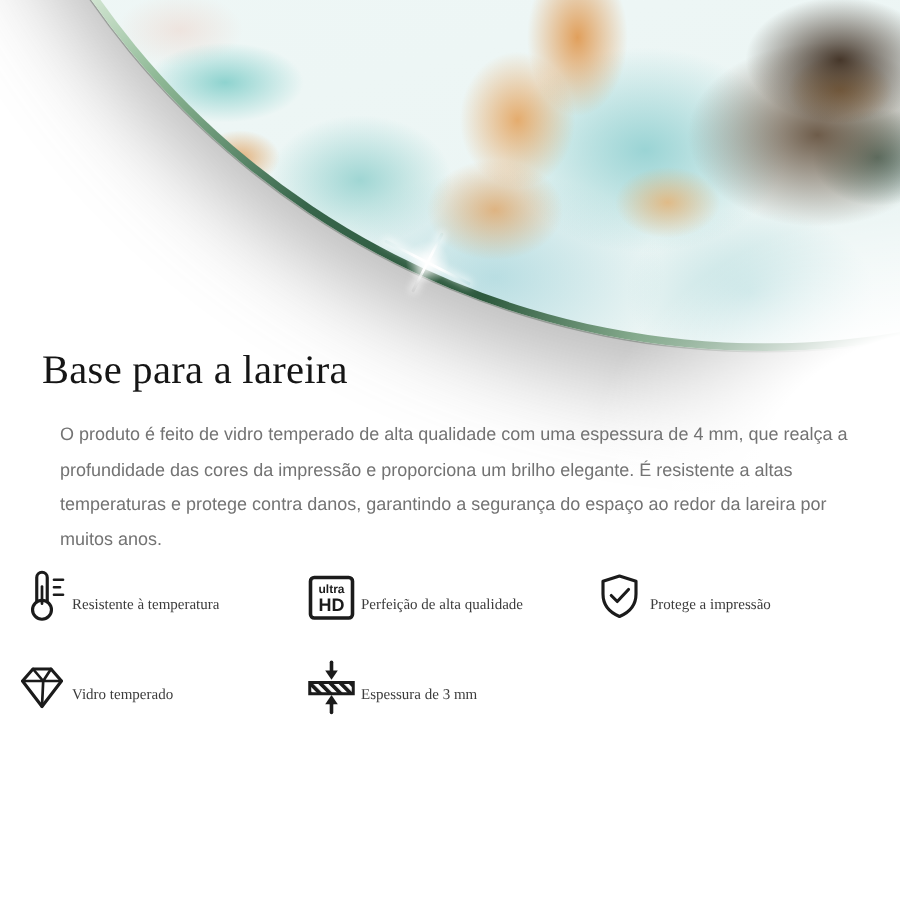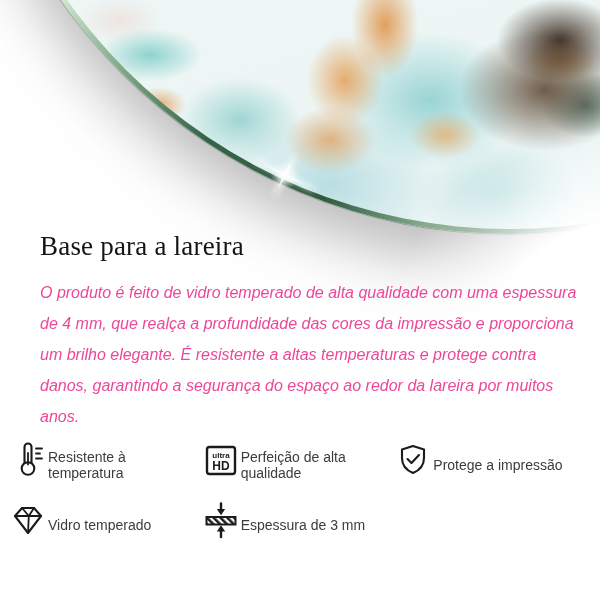--- a/index.html
+++ b/index.html
@@ -65,41 +65,40 @@
   .sparkle::after {
     content:""; position:absolute; left:31px; top:10px; width:2.4px; height:44px; border-radius:2px;
     background:linear-gradient(180deg, rgba(255,255,255,0), rgba(255,255,255,0.95) 35%, #fff 50%, rgba(255,255,255,0.95) 65%, rgba(255,255,255,0));
     box-shadow:0 0 6px 1px rgba(255,255,255,0.85);
   }
 
   
   .content { position:relative; padding-top:230px; }
 
   h1 {
-    margin:0 40px;
+    margin:0 28px;
     font-family:"Liberation Serif","DejaVu Serif",serif;
     font-weight:400; font-size:27px; line-height:1.24;
     color:#151515; letter-spacing:0.2px;
   }
 
   .desc {
     margin:15px 22px 0 40px;
-    font-size:16px; line-height:1.93; color:#ec4899;
+    font-size:12px; line-height:1.93; color:#737373;
     max-width:540px;
-    font-style:italic;
   }
 
   
   .features {
     margin:6px 14px 0 8px;
     display:grid; grid-template-columns:1fr 1fr 1fr; row-gap:18px;
   }
   .feature { display:flex; align-items:center; }
   .feature-icon { height:42px; display:flex; align-items:center; justify-content:center; }
-  .feature-label { margin-top:10px; font-size:14px; color:#3c3c3c; }
+  .feature-label { margin-top:10px; font-size:10px; color:#3c3c3c;font-family:Liberation Serif, serif; }
 
   .ic { fill:none; stroke:#1b1b1b; stroke-width:2.1; stroke-linecap:round; stroke-linejoin:round; }
   .ic-thin { stroke-width:1.8; }
   .ic-fill { fill:#1b1b1b; stroke:none; }
   .ic-text { fill:#1b1b1b; stroke:none; font-family:"Liberation Sans","DejaVu Sans",sans-serif; }
 </style>
 </head>
 <body>
 
 <div class="canvas">

